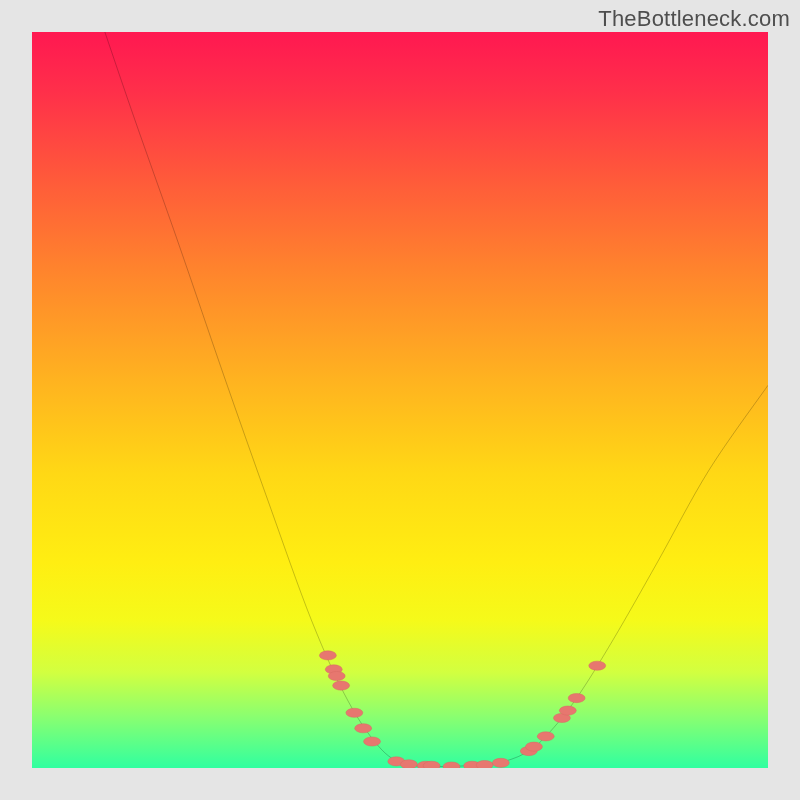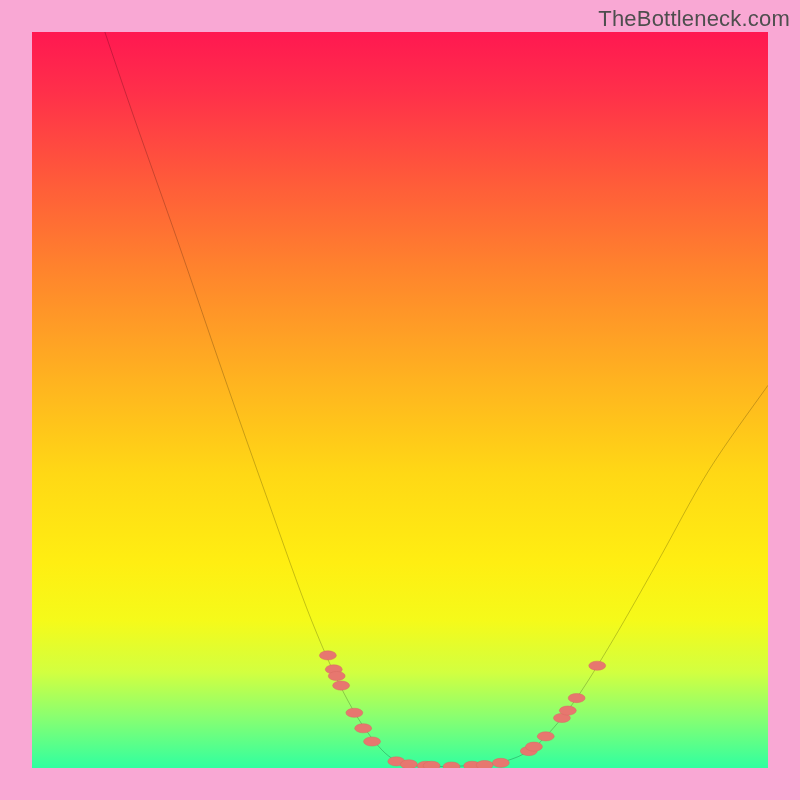--- a/index.html
+++ b/index.html
@@ -10,21 +10,21 @@
     background: #000;
     overflow: hidden;
     font-family: Arial, Helvetica, sans-serif;
   }
   .frame {
     position: absolute;
     left: 0;
     top: 0;
     width: 800px;
     height: 800px;
-    background: #f9a8d4;
+    background: #e5e5e5;
   }
   .plot-area {
     position: absolute;
     left: 32px;
     top: 32px;
     width: 736px;
     height: 736px;
     overflow: hidden;
   }
   .gradient {

